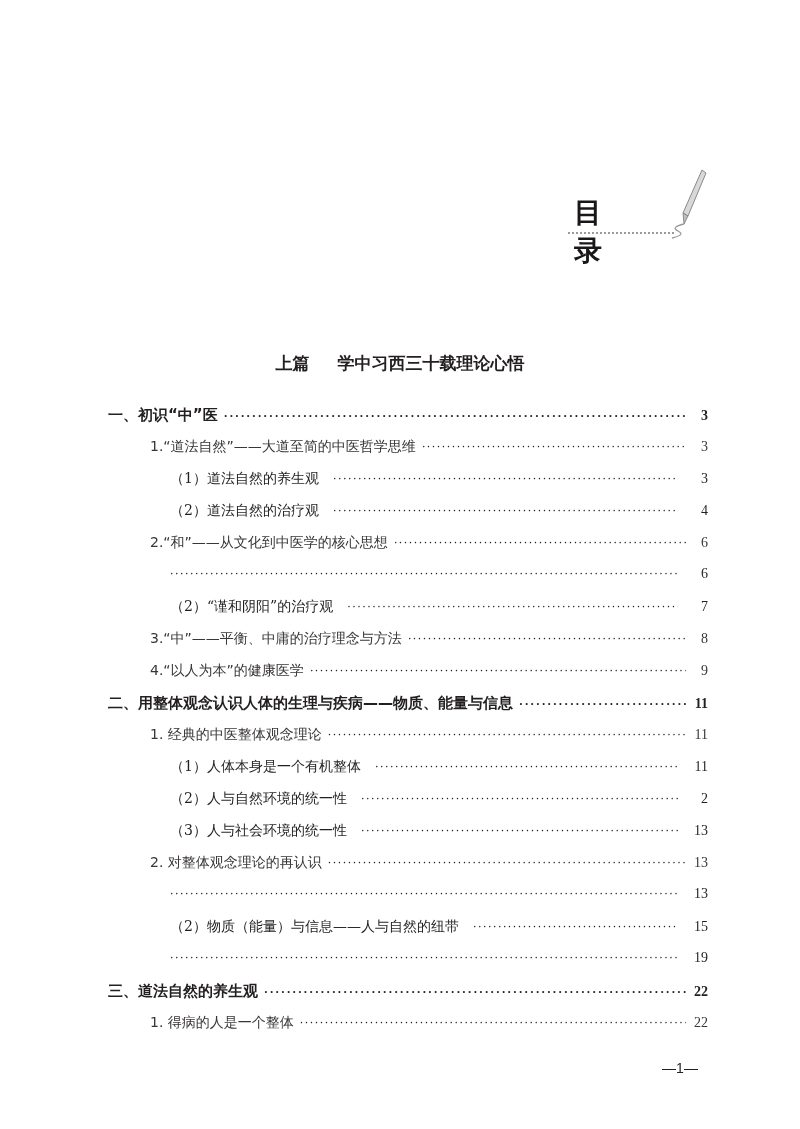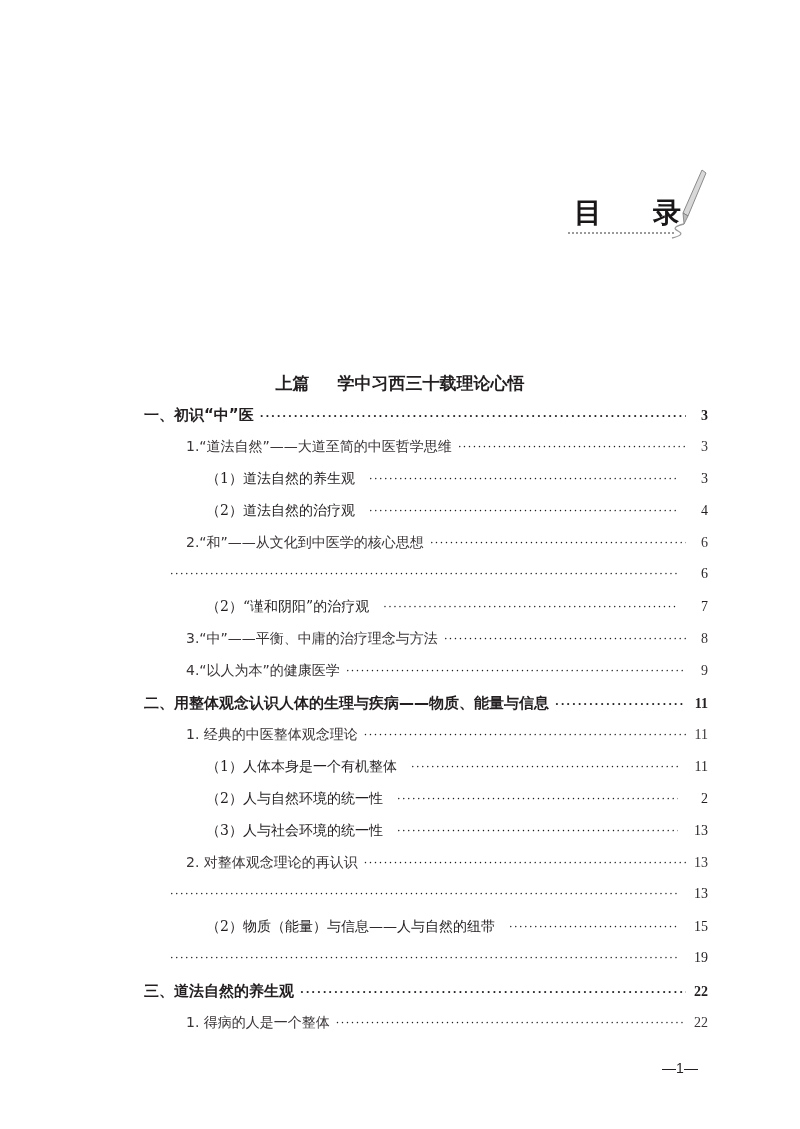--- a/index.html
+++ b/index.html
@@ -1,28 +1,28 @@
 <!DOCTYPE html>
 <html><head>
 <meta charset="utf-8">
 <style>
   html, body { margin:0; padding:0; background:#ffffff; }
   body { width:800px; height:1129px; position:relative; overflow:hidden;
          font-family:"DejaVu Serif","Liberation Serif",serif; color:#231f20; }
   .title-wrap { position:absolute; left:568px; top:168px; width:140px; height:72px; }
   .title { position:absolute; left:6px; top:26px; font-size:28px; font-weight:bold; letter-spacing:22px;
-           font-family:Liberation Serif, serif; color:#1a1718; }
+           font-family:Liberation Mono, monospace; color:#1a1718; }
   .title-dots { position:absolute; left:0px; top:64px; width:106px; border-top:2px dotted #9a9a9a; }
   .pen { position:absolute; left:100px; top:0px; }
   .part-title { position:absolute; left:0; width:800px; top:352px; text-align:center;
-                font-size:17px; font-weight:bold; font-family:"DejaVu Serif",serif; color:#231f20;margin-top:20px; }
+                font-size:17px; font-weight:bold; font-family:"DejaVu Serif",serif; color:#231f20; }
   .part-title .gap { display:inline-block; width:28px; }
   .toc { position:absolute; left:108px; top:406px; width:600px; }
   .row { position:absolute; height:22px; display:flex; align-items:baseline; white-space:nowrap; right:0; }
-  .row .label { flex:0 0 auto; padding-right:6px;margin-left:36px; }
+  .row .label { flex:0 0 auto; padding-right:6px; }
   .row .dots { flex:1 1 auto; overflow:hidden; color:#231f20; letter-spacing:2.2px; font-size:11px;
                font-family:"DejaVu Serif",serif; }
   .row .dots::before { content:"· · · · · · · · · · · · · · · · · · · · · · · · · · · · · · · · · · · · · · · · · · · · · · · · · · · · · · · · · · · · · · · · · · · · · · · · · · · · · · · · · · · · · · · · · · · · · · · · · · · · · · · ·"; letter-spacing:-1px; }
   .row .page { flex:0 0 auto; width:22px; text-align:right; font-size:14px;
                font-family:"Liberation Serif",serif; }
   .lvl0 { left:0; font-size:15px; font-weight:bold; font-family:"DejaVu Sans",sans-serif; }
   .lvl1 { left:42px; font-size:14px; font-family:"DejaVu Sans",sans-serif; color:#3a3536; }
   .lvl2 { left:62px; font-size:14px; font-family:"DejaVu Serif",serif;gap:8px; }
   .lvl1 .label, .lvl2 .label { font-weight:normal; }
   .footer { position:absolute; left:640px; top:1060px; width:80px; text-align:center;

